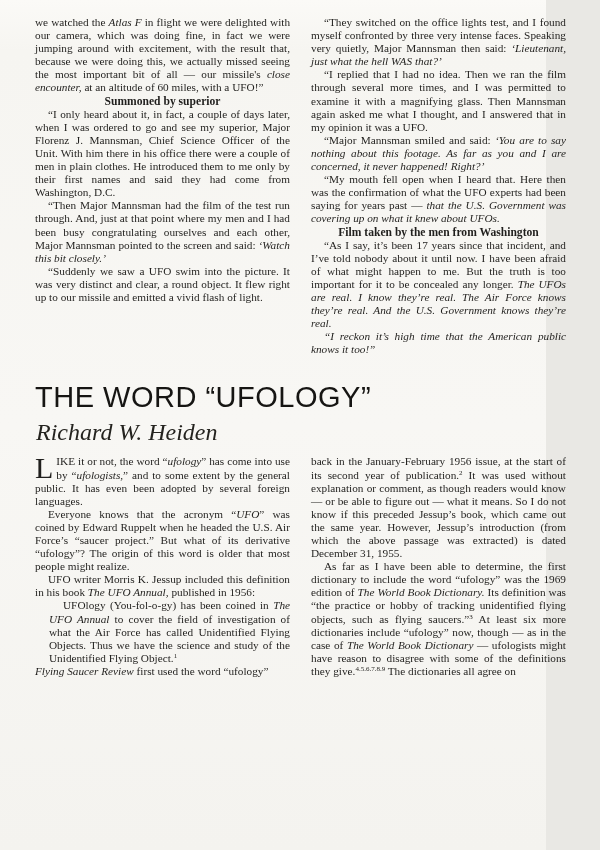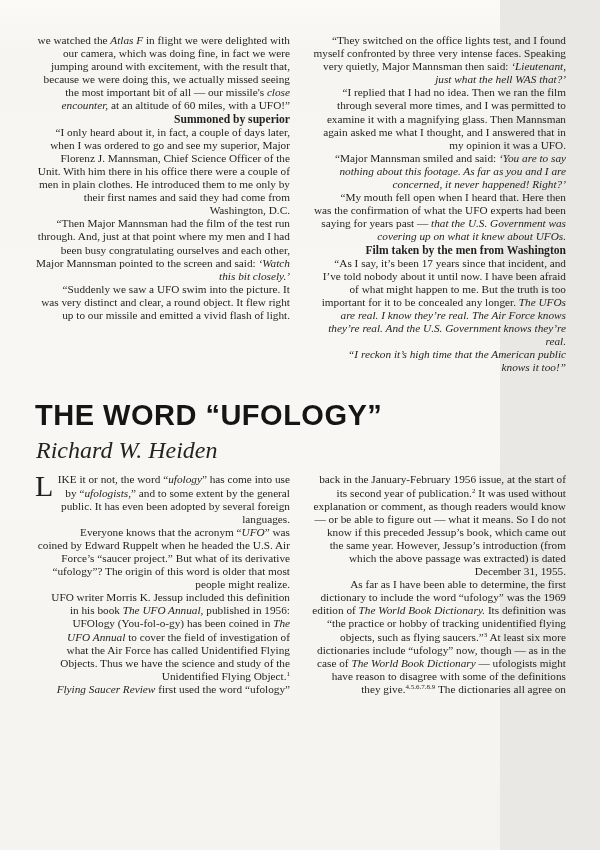--- a/index.html
+++ b/index.html
@@ -2,50 +2,50 @@
 <html><head>
 <meta charset="utf-8">
 <style>
   html,body{margin:0;padding:0;}
   body{
     width:600px;height:850px;overflow:hidden;
     background:#e9e8e4;
     font-family:"Liberation Serif","DejaVu Serif",serif;
   }
   .page{
-    width:500px;height:850px;box-sizing:border-box;
-    padding:34px 33px 0 35px;
+    width:546px;height:850px;box-sizing:border-box;
+    padding:16px 33px 0 35px;
     background:linear-gradient(180deg,#fbfaf7 0%,#f6f5f1 6%,#f8f7f4 50%,#f4f3ef 100%);
     color:#201f1d;
     position:relative;
   }
   .two-col{display:flex;gap:21px;}
   .col{width:255px;flex:0 0 255px;font-size:11.25px;line-height:13.1px;text-align:justify;}
-  .col p{margin:0;text-indent:13px;text-align:right;}
+  .col p{margin:0;text-indent:13px;}
   .col p.flush{text-indent:0;}
   .subhead{
     text-align:center;font-weight:bold;font-size:11.6px;
     margin:9px 0 8px;text-indent:0 !important;
   }
   .it{font-style:italic;}
   .sup{font-size:7px;vertical-align:4px;line-height:0;}
   .quoteblock{
     margin:0 0 0 14px !important;
     text-indent:14px !important;
   }
   .dropcap{
     float:left;
     font-size:30px;line-height:23px;
     padding:1px 3px 0 0;
     font-weight:400;
   }
   .article2-header{margin-top:25px;margin-bottom:9px;}
   .article2-title{
     font-family:"Liberation Sans","DejaVu Sans",sans-serif;
-    font-weight:bold;font-size:29px;letter-spacing:0.5px;
+    font-weight:normal;font-size:29px;letter-spacing:0.5px;
     margin:0;color:#161513;
   }
   .article2-author{
     font-style:italic;font-size:24px;margin:5px 0 0 1px;
     color:#24231f;font-weight:normal;
   }
 </style>
 </head>
 <body>
 

